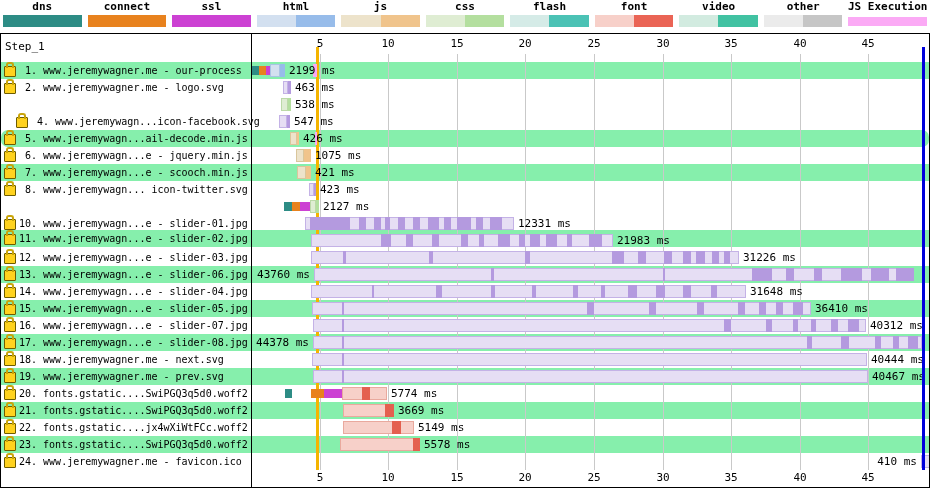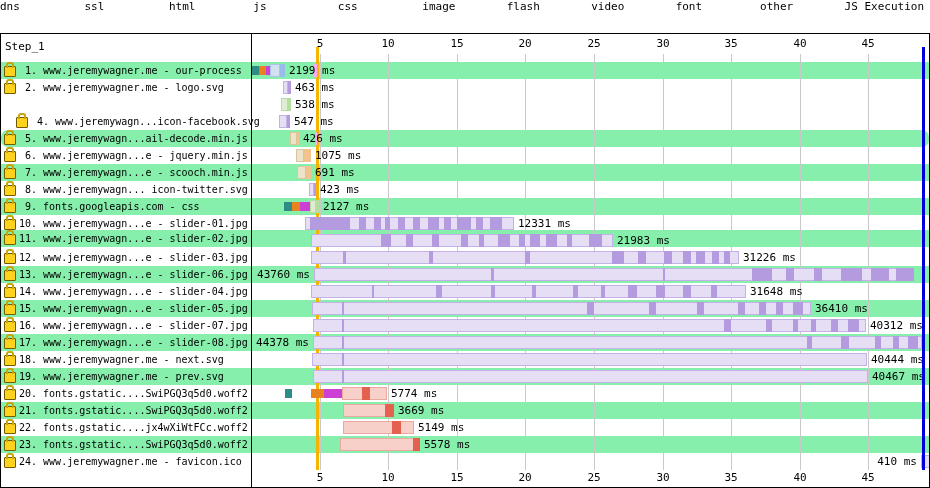--- a/index.html
+++ b/index.html
@@ -1,19 +1,19 @@
 <!DOCTYPE html>
 <html><head>
 <meta charset="utf-8">
 <style>
   html,body{margin:0;padding:0;background:#fff;}
   body{width:930px;height:488px;position:relative;font-family:"DejaVu Sans Mono",monospace;-webkit-font-smoothing:none;}
   
   #legend{position:absolute;left:0;top:0;width:930px;height:33px;display:flex;}
-  .leg-item{flex:1 1 0;display:flex;align-items:stretch;}
+  .leg-item{flex:1 1 0;display:flex;flex-direction:column;align-items:stretch;font-weight:bold;}
   .leg-label{font-size:11px;line-height:14px;text-align:center;color:#000;white-space:nowrap;}
   .leg-swatch{height:12px;margin:1px 3px 0 3px;border:0;}
   .leg-swatch.thin{height:9px;margin-top:3px;}
   
   #chart{position:absolute;left:0;top:33px;width:928px;height:453px;border:1px solid #000;background:#fff;overflow:hidden;}
   #rows{position:absolute;left:0;top:0;width:928px;height:453px;}
   .row{position:absolute;left:0;width:928px;height:17px;display:flex;align-items:center;gap:3px;padding:0;box-sizing:border-box;}
   .row.odd{background:#86efac;}
   .row.even{background:#FFFFFF;}
   .lock{position:relative;width:10px;height:9px;background:#FFD21E;border:1px solid #6d5c00;border-radius:1px;margin:2px 0 0 3px;flex:0 0 auto;}
@@ -48,50 +48,50 @@
 </style>
 </head>
 <body>
 
 <div id="legend">
     <div class="leg-item">
       <div class="leg-label">dns</div>
       <div class="leg-swatch" style="background: rgb(45, 140, 133);"></div>
     </div>
     <div class="leg-item">
+      <div class="leg-label">connect</div>
+      <div class="leg-swatch" style="background: rgb(232, 130, 30);"></div>
+    </div>
+    <div class="leg-item">
       <div class="leg-label">ssl</div>
       <div class="leg-swatch" style="background: rgb(204, 65, 211);"></div>
     </div>
     <div class="leg-item">
       <div class="leg-label">html</div>
       <div class="leg-swatch" style="background: linear-gradient(to right, rgb(211, 224, 240) 0px, rgb(211, 224, 240) 50%, rgb(151, 188, 234) 50%, rgb(151, 188, 234) 100%);"></div>
     </div>
     <div class="leg-item">
       <div class="leg-label">js</div>
       <div class="leg-swatch" style="background: linear-gradient(to right, rgb(237, 227, 203) 0px, rgb(237, 227, 203) 50%, rgb(240, 196, 140) 50%, rgb(240, 196, 140) 100%);"></div>
     </div>
     <div class="leg-item">
       <div class="leg-label">css</div>
       <div class="leg-swatch" style="background: linear-gradient(to right, rgb(223, 237, 211) 0px, rgb(223, 237, 211) 50%, rgb(180, 223, 159) 50%, rgb(180, 223, 159) 100%);"></div>
     </div>
     <div class="leg-item">
-      <div class="leg-label">image</div>
-      <div class="leg-swatch" style="background: linear-gradient(to right, rgb(230, 222, 244) 0px, rgb(230, 222, 244) 50%, rgb(180, 154, 223) 50%, rgb(180, 154, 223) 100%);"></div>
-    </div>
-    <div class="leg-item">
       <div class="leg-label">flash</div>
       <div class="leg-swatch" style="background: linear-gradient(to right, rgb(213, 235, 231) 0px, rgb(213, 235, 231) 50%, rgb(75, 194, 181) 50%, rgb(75, 194, 181) 100%);"></div>
     </div>
     <div class="leg-item">
+      <div class="leg-label">font</div>
+      <div class="leg-swatch" style="background: linear-gradient(to right, rgb(247, 208, 201) 0px, rgb(247, 208, 201) 50%, rgb(234, 100, 85) 50%, rgb(234, 100, 85) 100%);"></div>
+    </div>
+    <div class="leg-item">
       <div class="leg-label">video</div>
       <div class="leg-swatch" style="background: linear-gradient(to right, rgb(210, 235, 224) 0px, rgb(210, 235, 224) 50%, rgb(65, 194, 162) 50%, rgb(65, 194, 162) 100%);"></div>
-    </div>
-    <div class="leg-item">
-      <div class="leg-label">font</div>
-      <div class="leg-swatch" style="background: linear-gradient(to right, rgb(247, 208, 201) 0px, rgb(247, 208, 201) 50%, rgb(234, 100, 85) 50%, rgb(234, 100, 85) 100%);"></div>
     </div>
     <div class="leg-item">
       <div class="leg-label">other</div>
       <div class="leg-swatch" style="background: linear-gradient(to right, rgb(235, 235, 235) 0px, rgb(235, 235, 235) 50%, rgb(198, 198, 198) 50%, rgb(198, 198, 198) 100%);"></div>
     </div>
     <div class="leg-item">
       <div class="leg-label">JS Execution</div>
       <div class="leg-swatch thin" style="background: rgb(251, 170, 245);"></div>
     </div>
   </div>
@@ -118,24 +118,20 @@
         <div class="lock"></div>
         <div class="req-name"> 6. www.jeremywagn...e - jquery.min.js</div>
       </div>
       <div class="row odd" style="top: 130px;">
         <div class="lock"></div>
         <div class="req-name"> 7. www.jeremywagn...e - scooch.min.js</div>
       </div>
       <div class="row even" style="top: 147px;">
         <div class="lock"></div>
         <div class="req-name"> 8. www.jeremywagn... icon-twitter.svg</div>
-      </div>
-      <div class="row odd" style="top: 164px;">
-        <div class="lock"></div>
-        <div class="req-name"> 9. fonts.googleapis.com - css</div>
       </div>
       <div class="row even" style="top: 181px;">
         <div class="lock"></div>
         <div class="req-name">10. www.jeremywagn...e - slider-01.jpg</div>
       </div>
       <div class="row odd" style="top: 196px;">
         <div class="lock"></div>
         <div class="req-name">11. www.jeremywagn...e - slider-02.jpg</div>
       </div>
       <div class="row even" style="top: 215px;">
@@ -242,21 +238,21 @@
       <div class="bar-label" style="top: 79px; left: 42px;">547 ms</div>
       <div class="seg seg-js_l" style="left: 38px; width: 7px; top: 98px; height: 13px;"></div>
       <div class="seg seg-js_d" style="left: 45px; width: 2px; top: 98px; height: 13px;"></div>
       <div class="seg seg-jsx" style="left: 63px; width: 2px; top: 98px; height: 13px;"></div>
       <div class="bar-label" style="top: 96px; left: 51px;">426 ms</div>
       <div class="seg seg-js_l" style="left: 44px; width: 8px; top: 115px; height: 13px;"></div>
       <div class="seg seg-js_d" style="left: 52px; width: 7px; top: 115px; height: 13px;"></div>
       <div class="bar-label" style="top: 113px; left: 63px;">1075 ms</div>
       <div class="seg seg-js_l" style="left: 45px; width: 9px; top: 132px; height: 13px;"></div>
       <div class="seg seg-js_d" style="left: 54px; width: 5px; top: 132px; height: 13px;"></div>
-      <div class="bar-label" style="top: 130px; left: 63px;">691 ms</div>
+      <div class="bar-label" style="top: 130px; left: 63px;">421 ms</div>
       <div class="seg seg-img_l" style="left: 57px; width: 5px; top: 149px; height: 13px;"></div>
       <div class="seg seg-img_d" style="left: 62px; width: 2px; top: 149px; height: 13px;"></div>
       <div class="bar-label" style="top: 147px; left: 68px;">423 ms</div>
       <div class="seg seg-dns" style="left: 32px; width: 8px; top: 168px; height: 9px;"></div>
       <div class="seg seg-connect" style="left: 40px; width: 8px; top: 168px; height: 9px;"></div>
       <div class="seg seg-ssl" style="left: 48px; width: 10px; top: 168px; height: 9px;"></div>
       <div class="seg seg-css_l" style="left: 58px; width: 6px; top: 166px; height: 13px;"></div>
       <div class="seg seg-css_d" style="left: 64px; width: 3px; top: 166px; height: 13px;"></div>
       <div class="bar-label" style="top: 164px; left: 71px;">2127 ms</div>
       <div class="seg seg-img_l" style="left: 53px; width: 209px; top: 183px; height: 13px;"></div>

